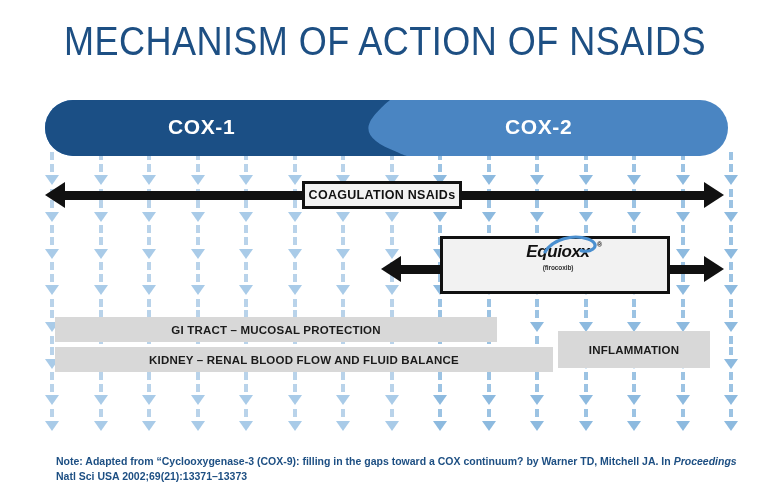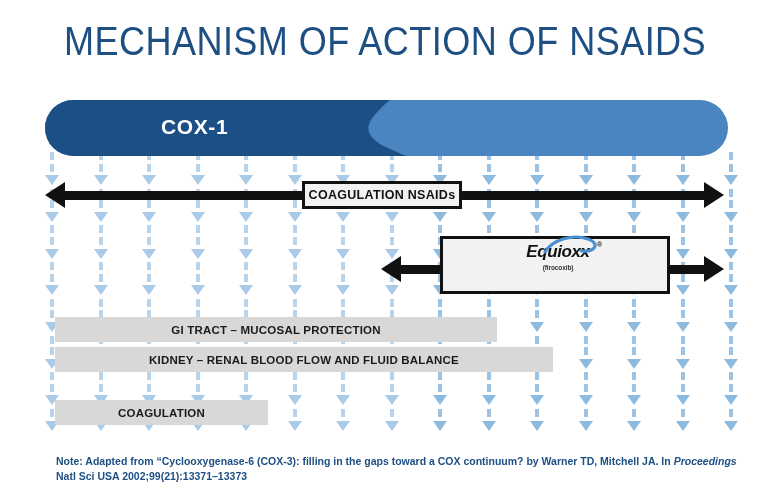--- a/index.html
+++ b/index.html
@@ -33,21 +33,21 @@
   }
   .vcol.dark .seg{background:#9cc3e3;}
   .vcol.dark .head{border-top-color:#8dbadf;}
 
   
   .coxbar{position:absolute;left:45px;top:100px;width:683px;height:56px;}
   .coxlabel{
     position:absolute;top:15px;color:#ffffff;font-weight:bold;
     font-size:21px;letter-spacing:.6px;
   }
-  .cox1label{left:116px;}
+  .cox1label{left:123px;}
   .cox2label{left:460px;}
 
   
   .harrow{position:absolute;height:9px;background:#111111;}
   .harrow-head-l{
     position:absolute;width:0;height:0;
     border-top:13px solid transparent;border-bottom:13px solid transparent;
     border-right:20px solid #111111;
   }
   .harrow-head-r{
@@ -500,20 +500,21 @@
         <clipPath id="pillclip">
           <rect x="0" y="0" width="683" height="56" rx="28" ry="28"></rect>
         </clipPath>
       </defs>
       <g clip-path="url(#pillclip)">
         <rect x="0" y="0" width="683" height="56" fill="#4a85c2"></rect>
         <path d="M0,0 L345,0 C345,0 330,12 325,22 C319,34 330,44 352,52 C358,55 362,56 362,56 L0,56 Z" fill="#1b4f85"></path>
       </g>
     </svg>
     <div class="coxlabel cox1label">COX-1</div>
+    <div class="coxlabel cox2label">COX-2</div>
   </div>
 
   <div>
     <div class="harrow-head-l" style="left:45px;top:182px;"></div>
     <div class="harrow" style="left:64px;top:191px;width:240px;"></div>
     <div class="harrow" style="left:460px;top:191px;width:245px;"></div>
     <div class="harrow-head-r" style="left:704px;top:182px;"></div>
   </div>
   <div class="tradbox">
     <span>COAGULATION NSAIDs</span>
@@ -538,23 +539,23 @@
     </div>
     <div class="firocoxib">(firocoxib)</div>
   </div>
 
   <div class="gbar" style="left:55px;top:317px;width:442px;height:25px;">
     <span>GI TRACT – MUCOSAL PROTECTION</span>
   </div>
   <div class="gbar" style="left:55px;top:347px;width:498px;height:25px;">
     <span>KIDNEY – RENAL BLOOD FLOW AND FLUID BALANCE</span>
   </div>
-  <div class="gbar" style="left:55px;top:400px;width:213px;height:25px;">
-    <span>COAGULATION</span>
+  <div class="gbar" style="left:558px;top:331px;width:152px;height:37px;">
+    <span>INFLAMMATION</span>
   </div>
 
   <div class="note">
-    <span>Note: Adapted from “Cyclooxygenase-6 (COX-3): filling in the gaps toward a COX continuum? by Warner TD, Mitchell JA. In</span>
+    <span>Note: Adapted from “Cyclooxygenase-3 (COX-9): filling in the gaps toward a COX continuum? by Warner TD, Mitchell JA. In</span>
     <span class="it">Proceedings</span>
-    <span>Natl Sci USA 2002;99(21):13371–13373</span>
+    <span>Natl Sci USA 2002;69(21):13371–13373</span>
   </div>
 
 </div>
 
 </body></html>

